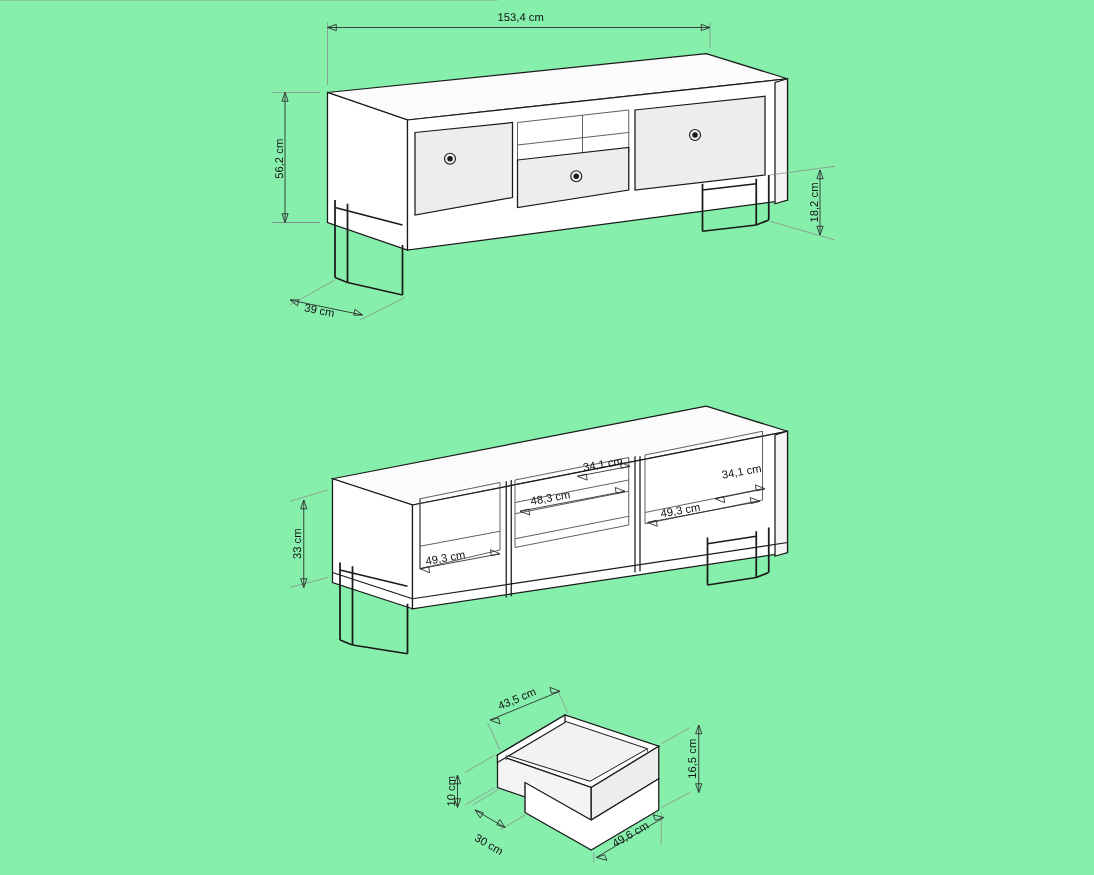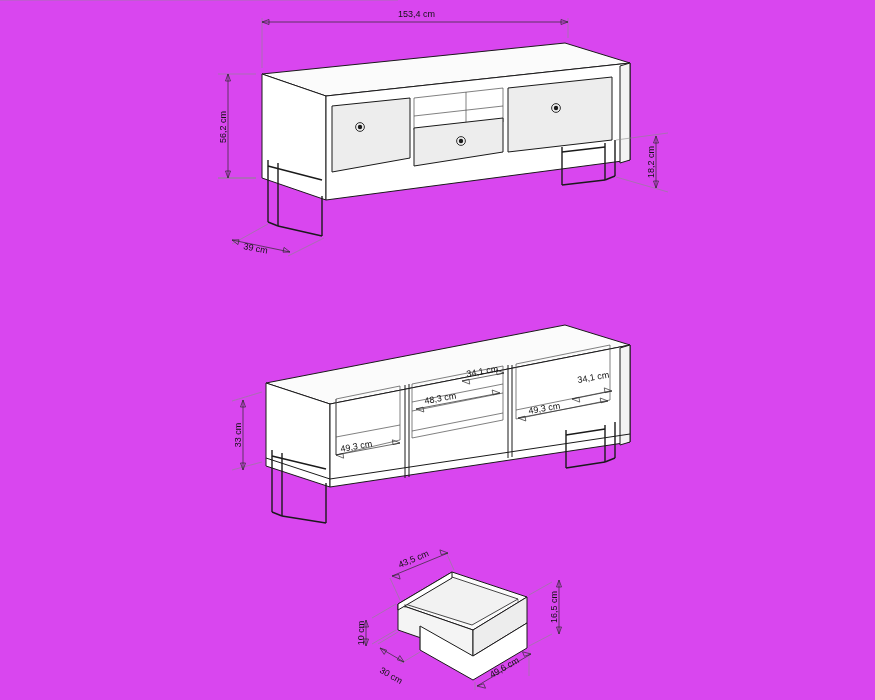--- a/index.html
+++ b/index.html
@@ -4,21 +4,21 @@
 <style>
   html, body {
     margin: 0;
     padding: 0;
     background: #ffffff;
   }
   #page {
     position: relative;
     width: 875px;
     height: 700px;
-    background: #d946ef;
+    background: #86efac;
     font-family: "Liberation Sans", sans-serif;
     overflow: hidden;
   }
   #page svg {
     position: absolute;
     left: 0;
     top: 0;
     width: 875px;
     height: 700px;
   }

